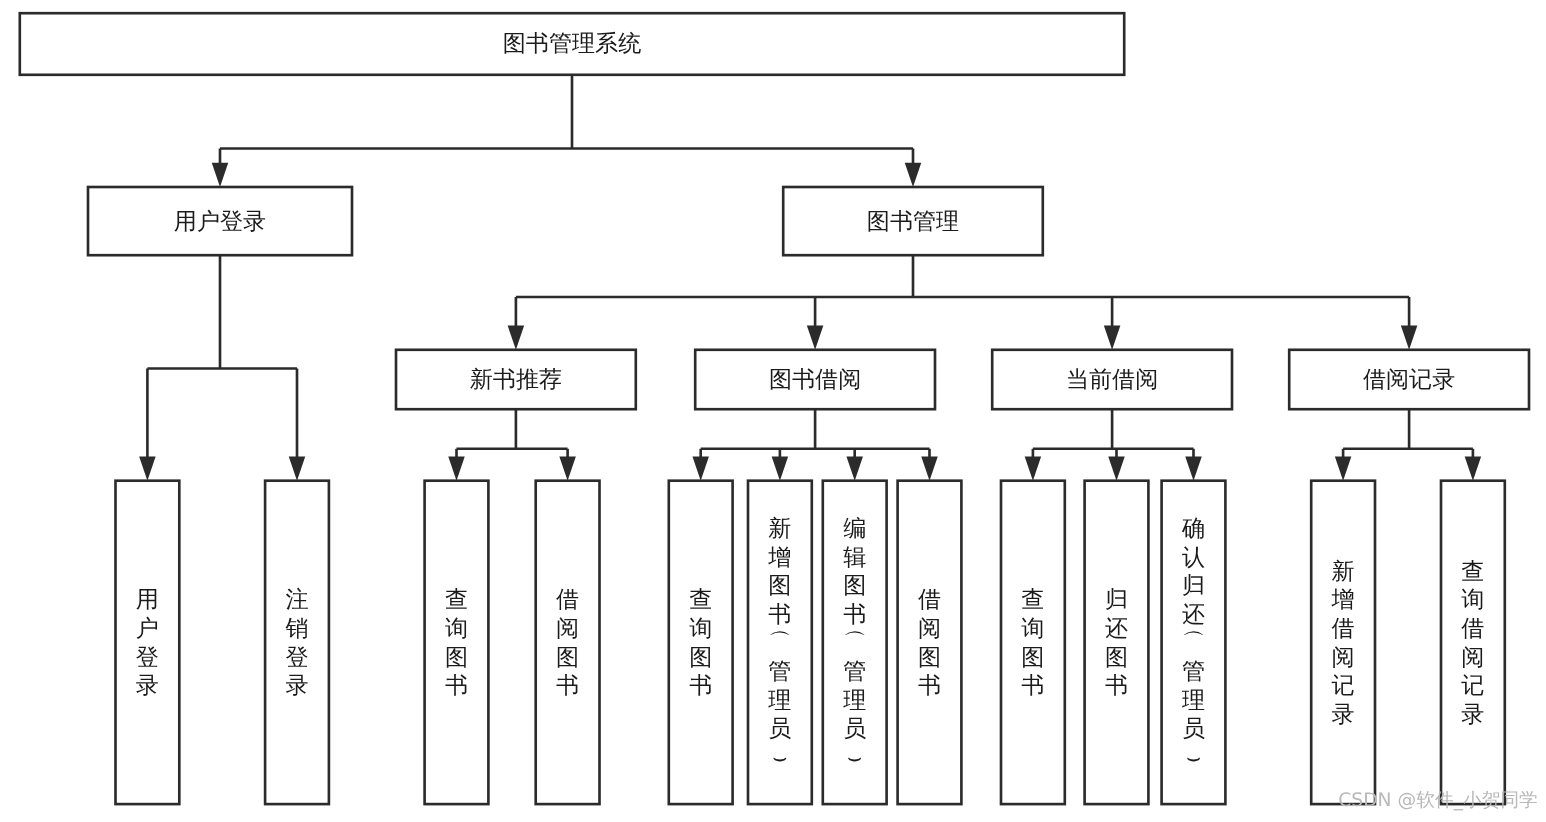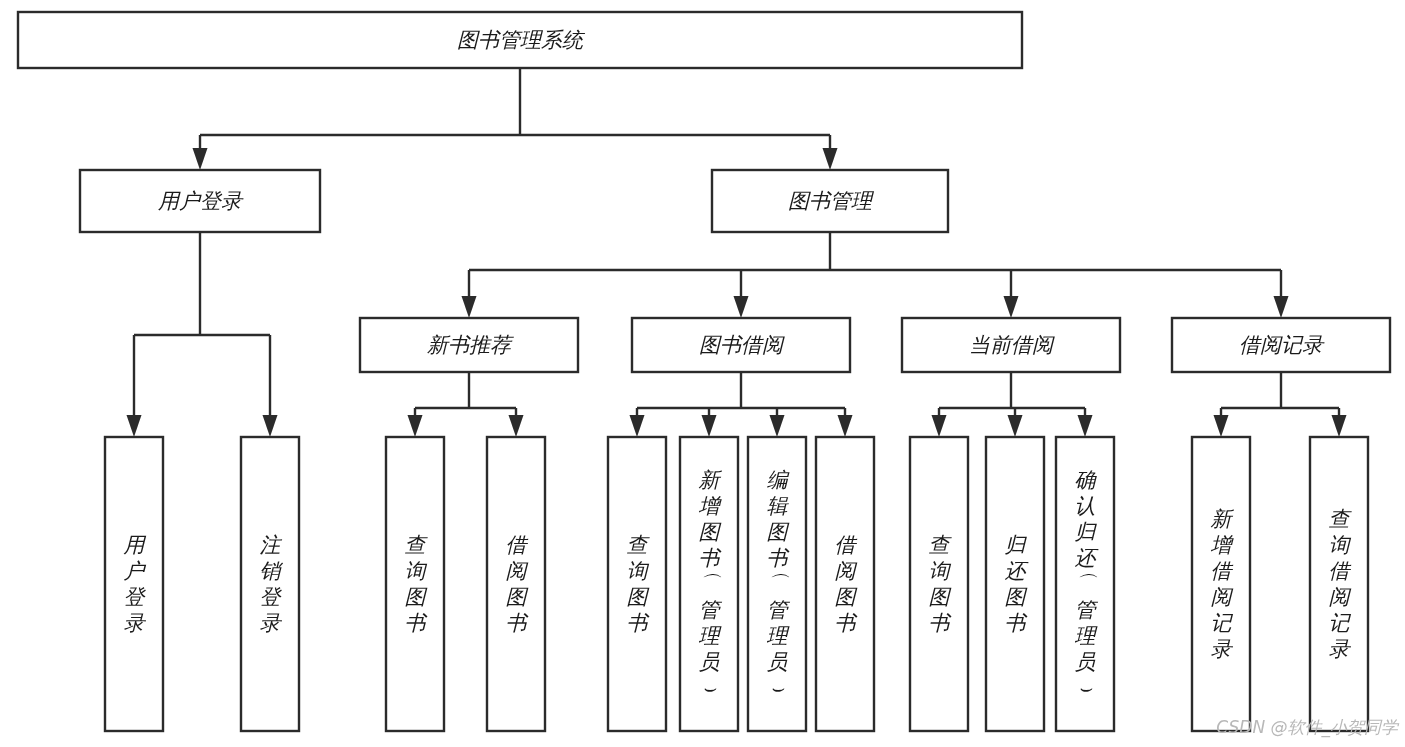--- a/index.html
+++ b/index.html
@@ -14,21 +14,20 @@
     position: relative;
     overflow: hidden;
     font-family: "DejaVu Sans", "Liberation Sans", sans-serif;
   }
   #diagram-root {
     position: absolute;
     left: 0;
     top: 0;
     width: 1405px;
     height: 747px;
-    font-style: italic;
   }
   svg#flow {
     display: block;
     width: 1405px;
     height: 747px;
     background: #ffffff;
   }
   .node-rect {
     fill: #ffffff;
     stroke: #2b2b2b;

